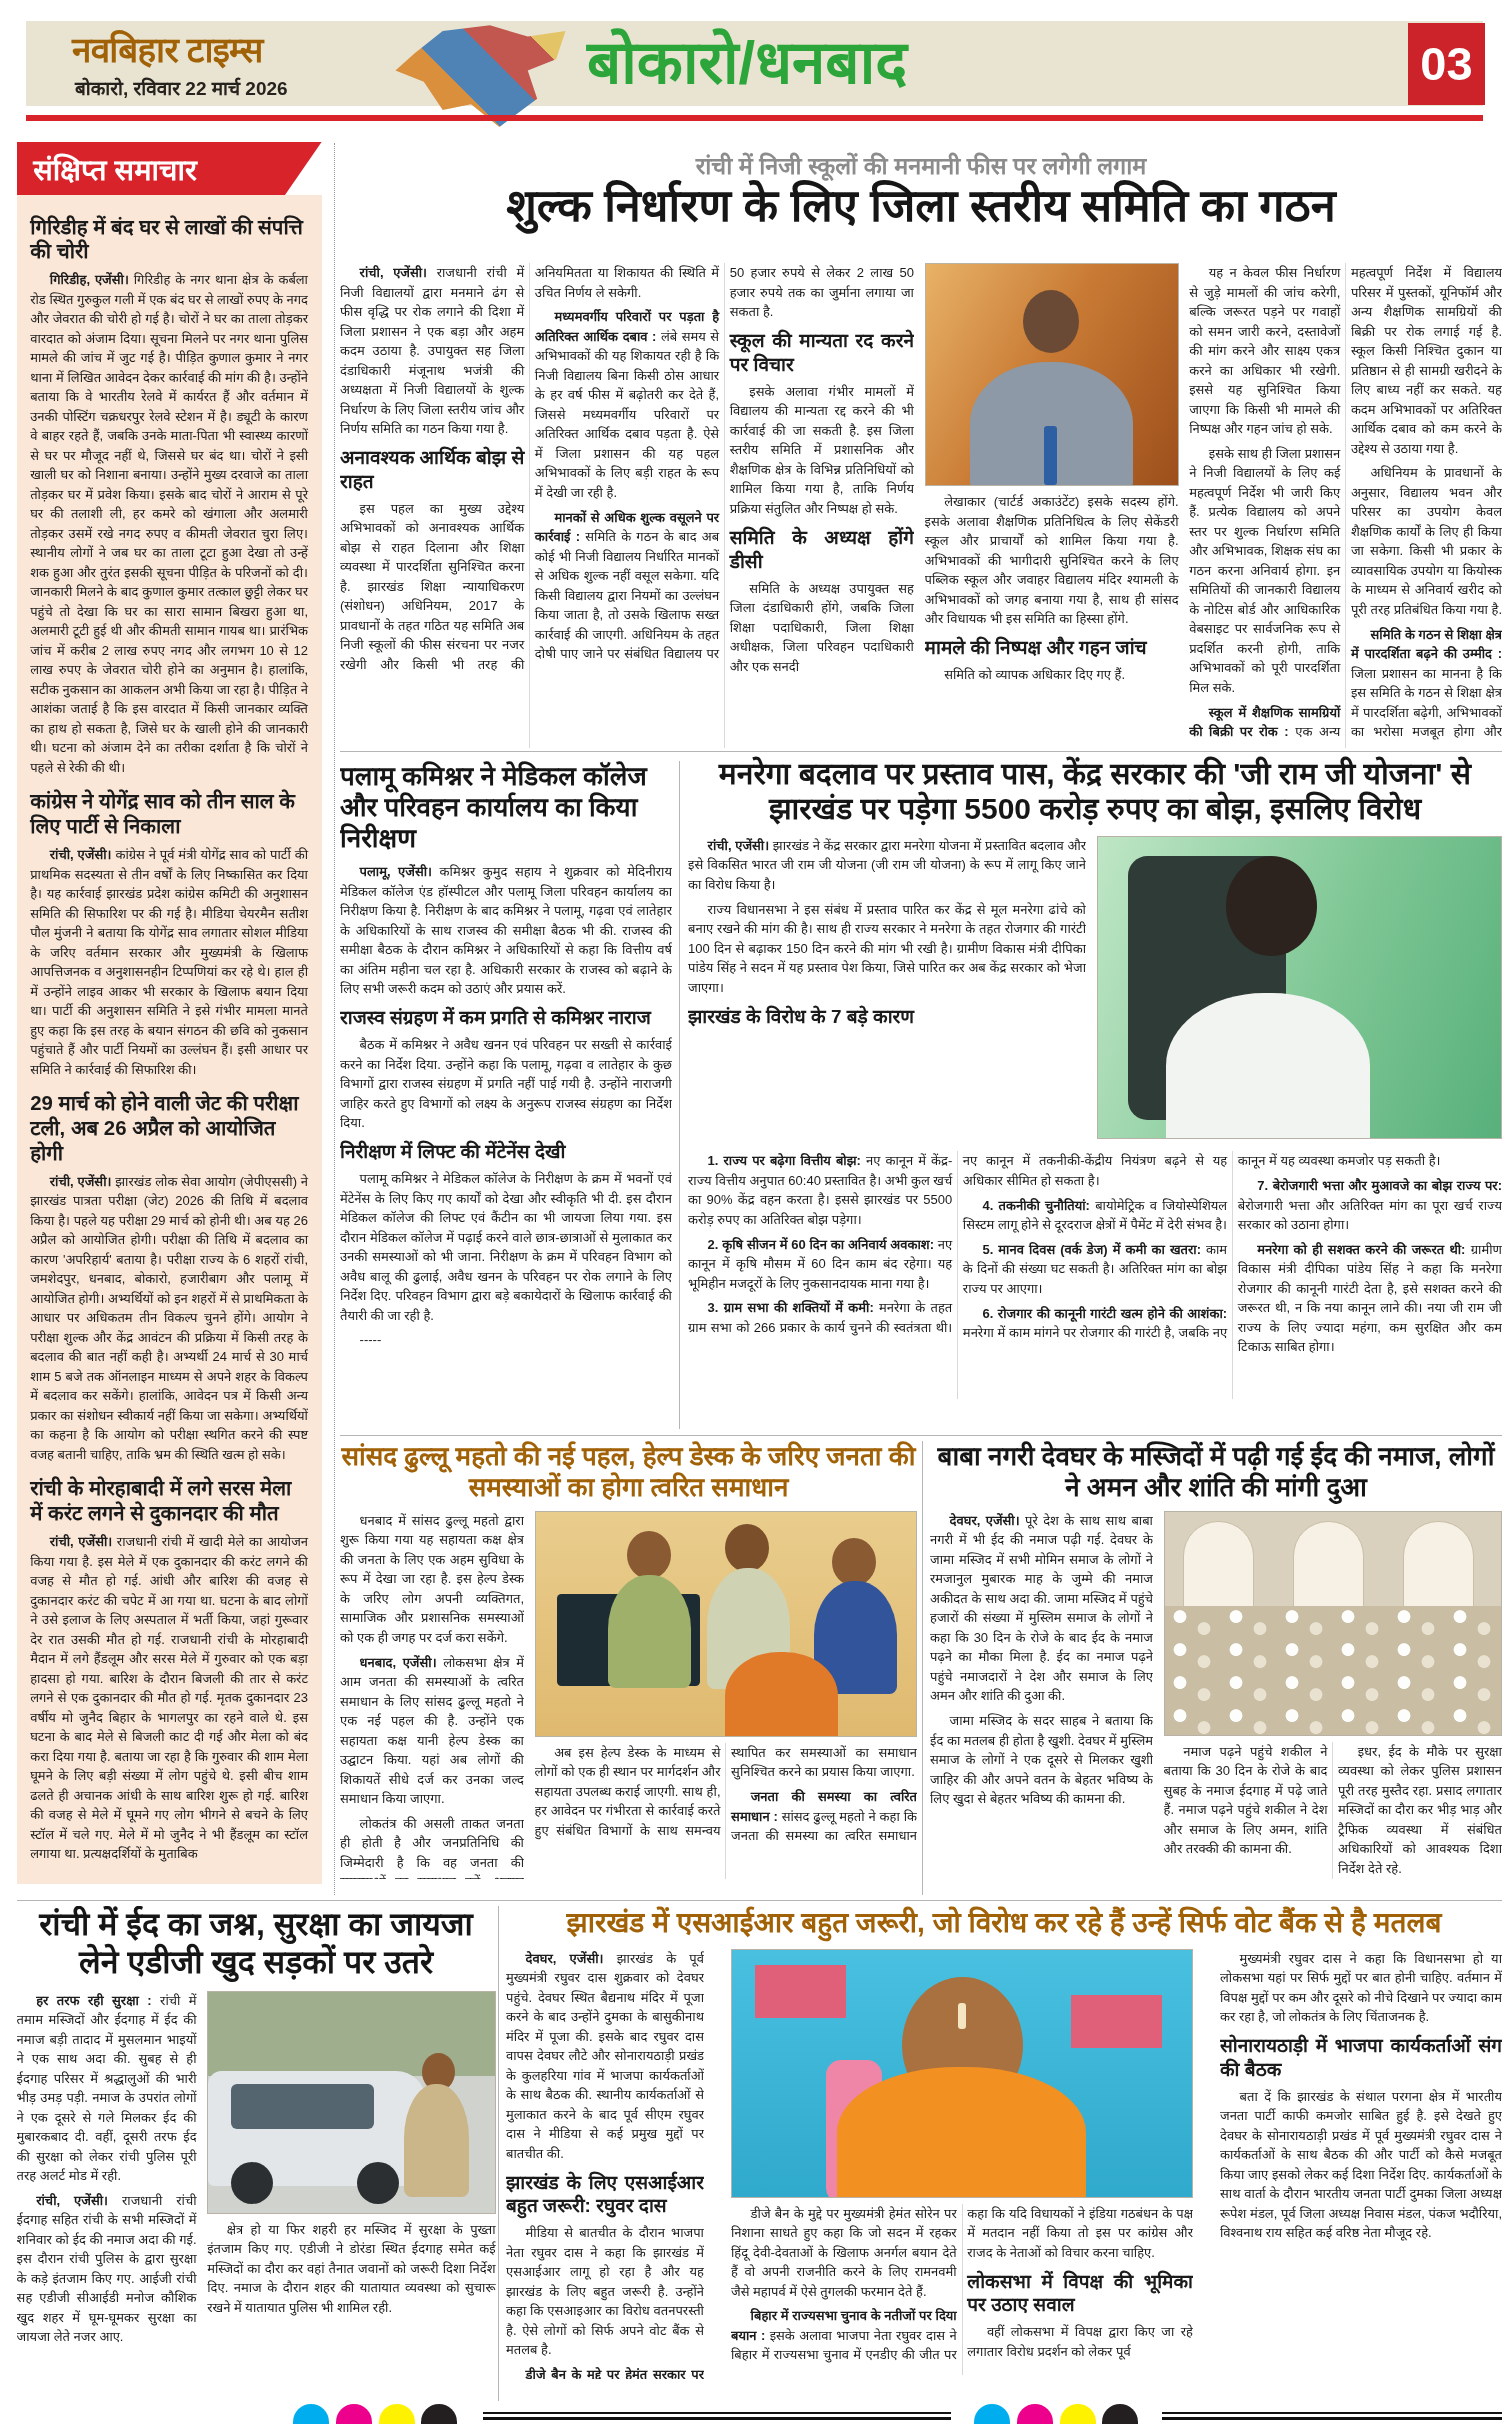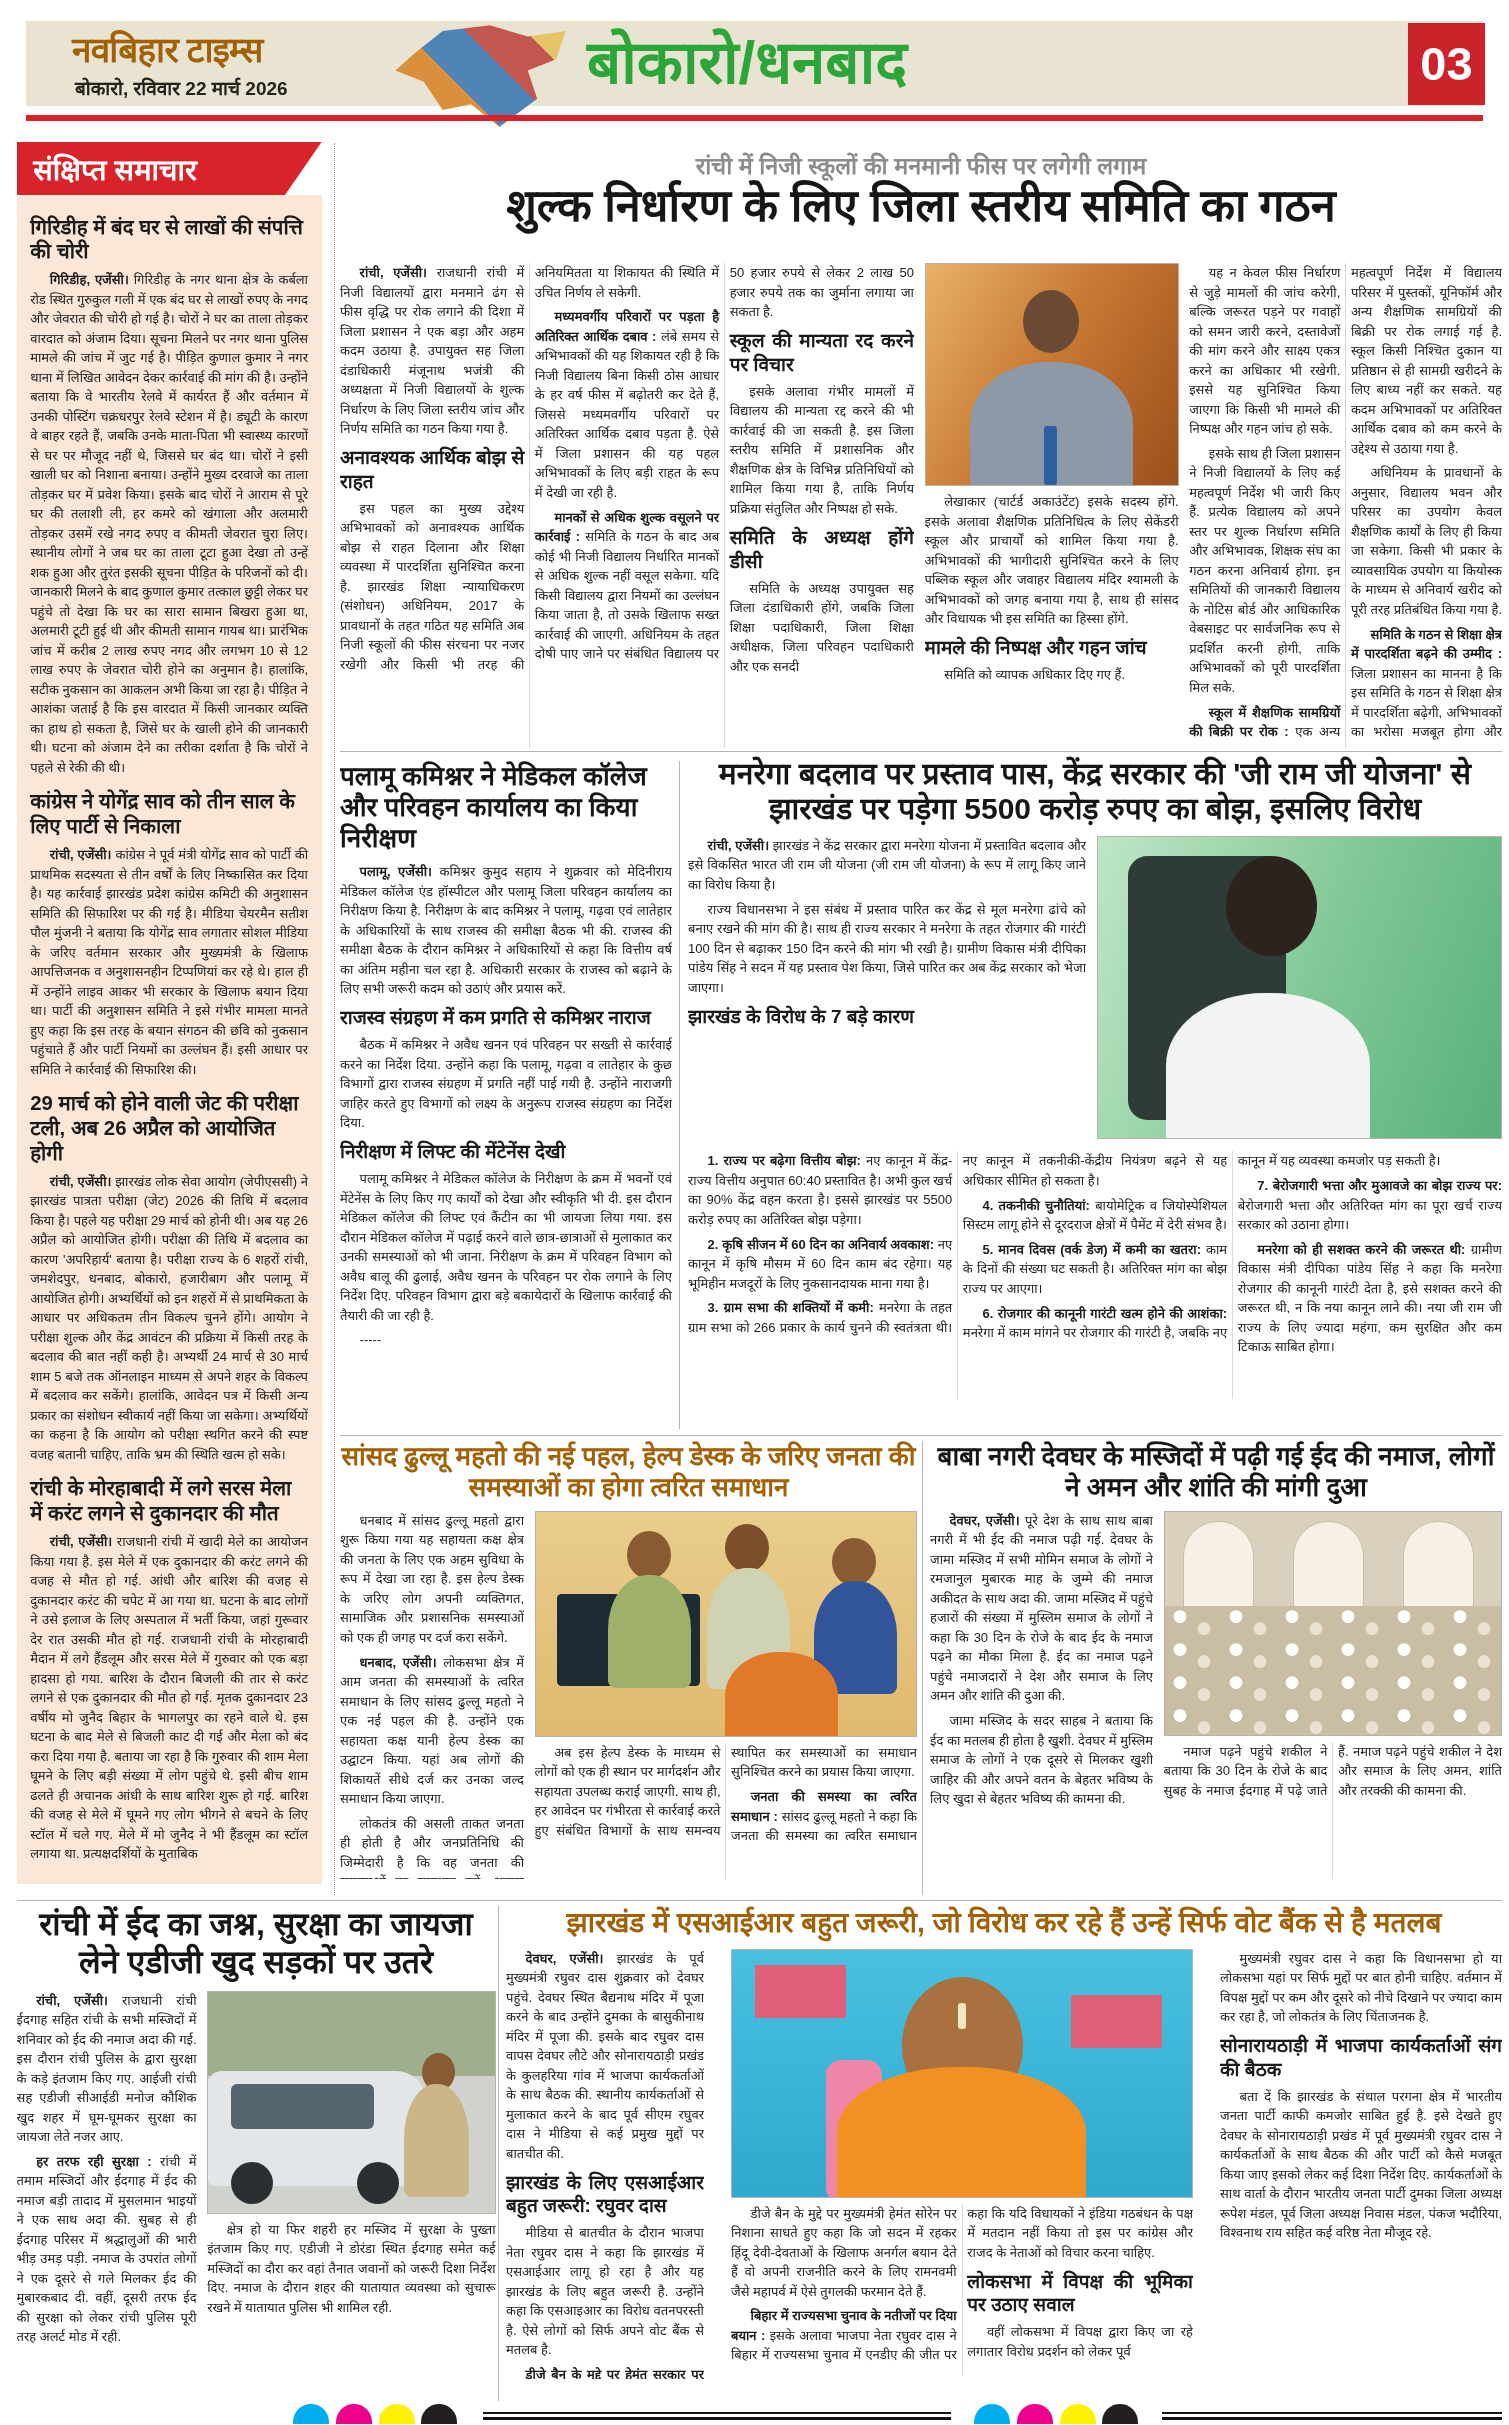--- a/index.html
+++ b/index.html
@@ -254,32 +254,33 @@
         </div>
       <div style="flex:1;">
         <div class="photo ph-mosque" style="width:100%;height:225px;">
           <div class="a" style="left:18px;"></div>
           <div class="a" style="left:128px;"></div>
           <div class="a" style="left:238px;"></div>
           <div class="crowd"></div>
         </div>
         <div class="body cols2" style="margin-top:6px;height:137px;overflow:hidden;">
             <p>नमाज पढ़ने पहुंचे शकील ने बताया कि 30 दिन के रोजे के बाद सुबह के नमाज ईदगाह में पढ़े जाते हैं. नमाज पढ़ने पहुंचे शकील ने देश और समाज के लिए अमन, शांति और तरक्की की कामना की.</p>
+            <p>इधर, ईद के मौके पर सुरक्षा व्यवस्था को लेकर पुलिस प्रशासन पूरी तरह मुस्तैद रहा. प्रसाद लगातार मस्जिदों का दौरा कर भीड़ भाड़ और ट्रैफिक व्यवस्था में संबंधित अधिकारियों को आवश्यक दिशा निर्देश देते रहे.</p>
           </div>
       </div>
     </div>
   </div>
   <div class="abs hline" style="left:16.6px;top:1900px;width:1485px;"></div>
 
   <div class="abs" style="left:16.6px;top:1906px;width:479px;height:495px;overflow:hidden;">
     <div class="hl-l" style="font-size:32px;">रांची में ईद का जश्न, सुरक्षा का जायजा लेने एडीजी खुद सड़कों पर उतरे</div>
     <div style="display:flex;gap:10.6px;margin-top:9px;">
       <div class="body" style="width:180px;height:400px;overflow:hidden;">
+          <p><b>हर तरफ रही सुरक्षा :</b> रांची में तमाम मस्जिदों और ईदगाह में ईद की नमाज बड़ी तादाद में मुसलमान भाइयों ने एक साथ अदा की. सुबह से ही ईदगाह परिसर में श्रद्धालुओं की भारी भीड़ उमड़ पड़ी. नमाज के उपरांत लोगों ने एक दूसरे से गले मिलकर ईद की मुबारकबाद दी. वहीं, दूसरी तरफ ईद की सुरक्षा को लेकर रांची पुलिस पूरी तरह अलर्ट मोड में रही.</p>
           <p><b>रांची, एजेंसी।</b> राजधानी रांची ईदगाह सहित रांची के सभी मस्जिदों में शनिवार को ईद की नमाज अदा की गई. इस दौरान रांची पुलिस के द्वारा सुरक्षा के कड़े इंतजाम किए गए. आईजी रांची सह एडीजी सीआईडी मनोज कौशिक खुद शहर में घूम-घूमकर सुरक्षा का जायजा लेते नजर आए.</p>
-          <p><b>हर तरफ रही सुरक्षा :</b> रांची में तमाम मस्जिदों और ईदगाह में ईद की नमाज बड़ी तादाद में मुसलमान भाइयों ने एक साथ अदा की. सुबह से ही ईदगाह परिसर में श्रद्धालुओं की भारी भीड़ उमड़ पड़ी. नमाज के उपरांत लोगों ने एक दूसरे से गले मिलकर ईद की मुबारकबाद दी. वहीं, दूसरी तरफ ईद की सुरक्षा को लेकर रांची पुलिस पूरी तरह अलर्ट मोड में रही.</p>
         </div>
       <div style="flex:1;">
         <div class="photo ph-suv" style="width:100%;height:223px;">
           <div class="car"></div>
           <div class="win"></div>
           <div class="w1"></div>
           <div class="w2"></div>
           <div class="head cop-h"></div>
           <div class="torso cop-t"></div>
         </div>

